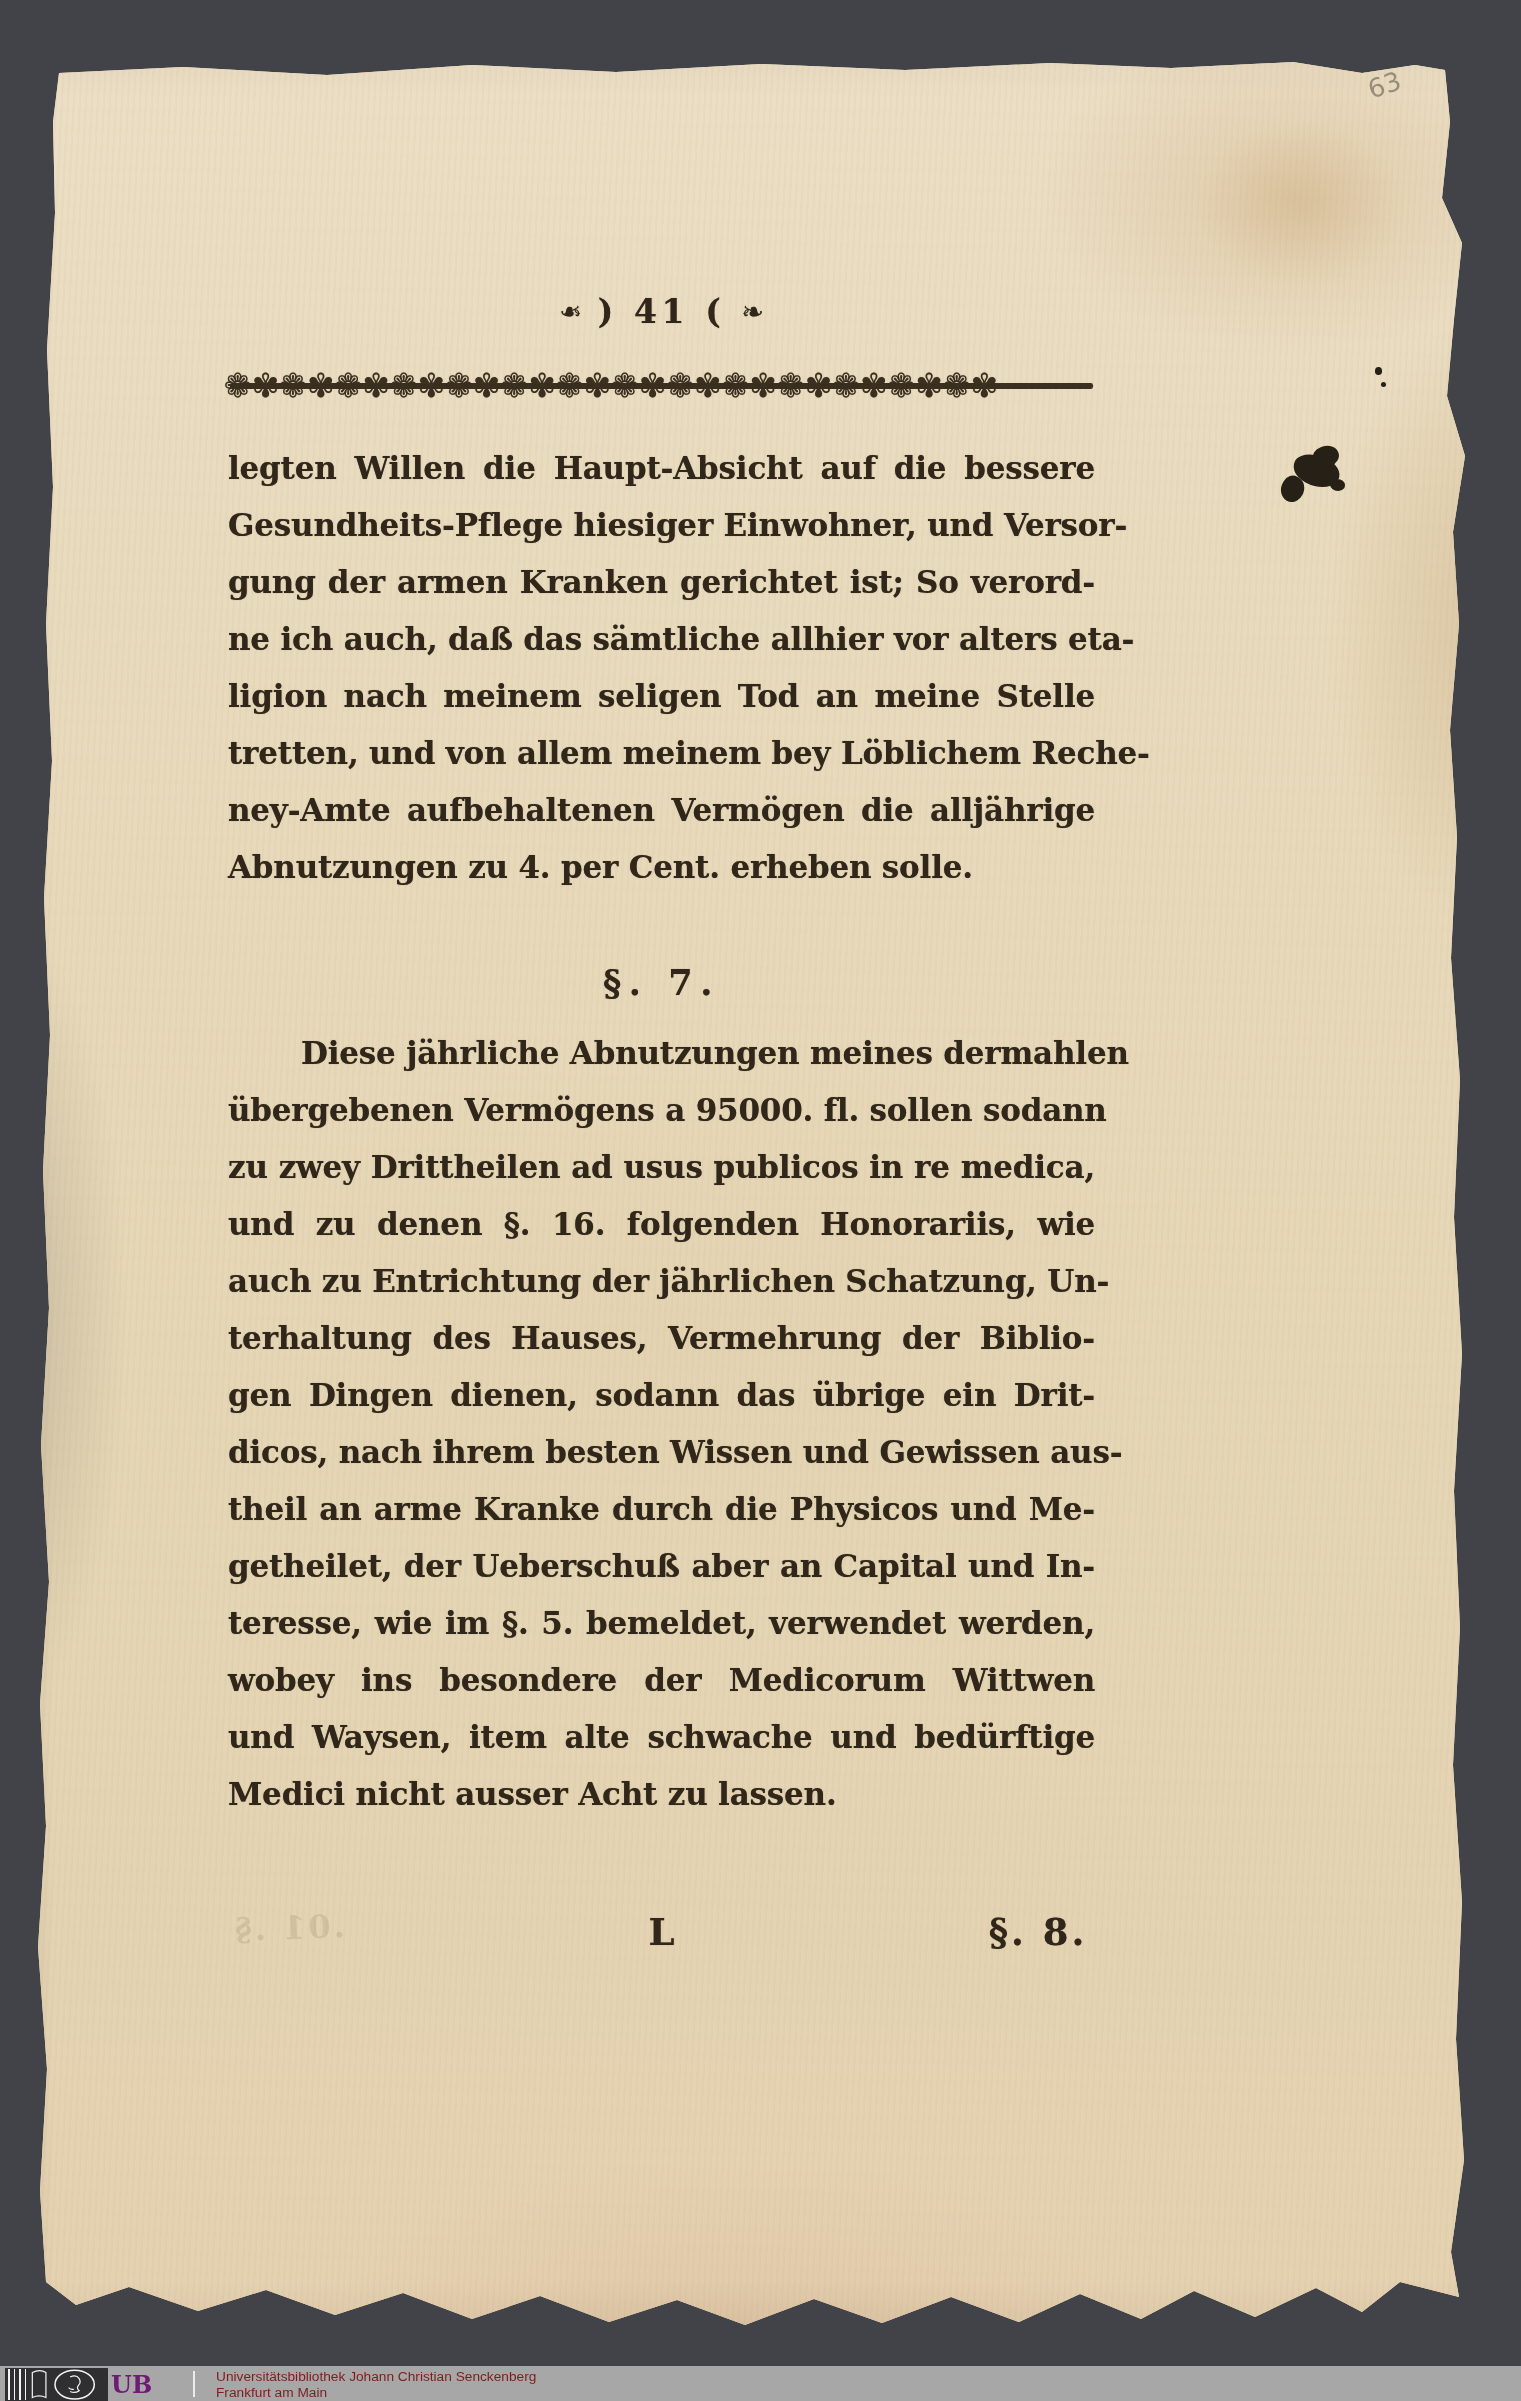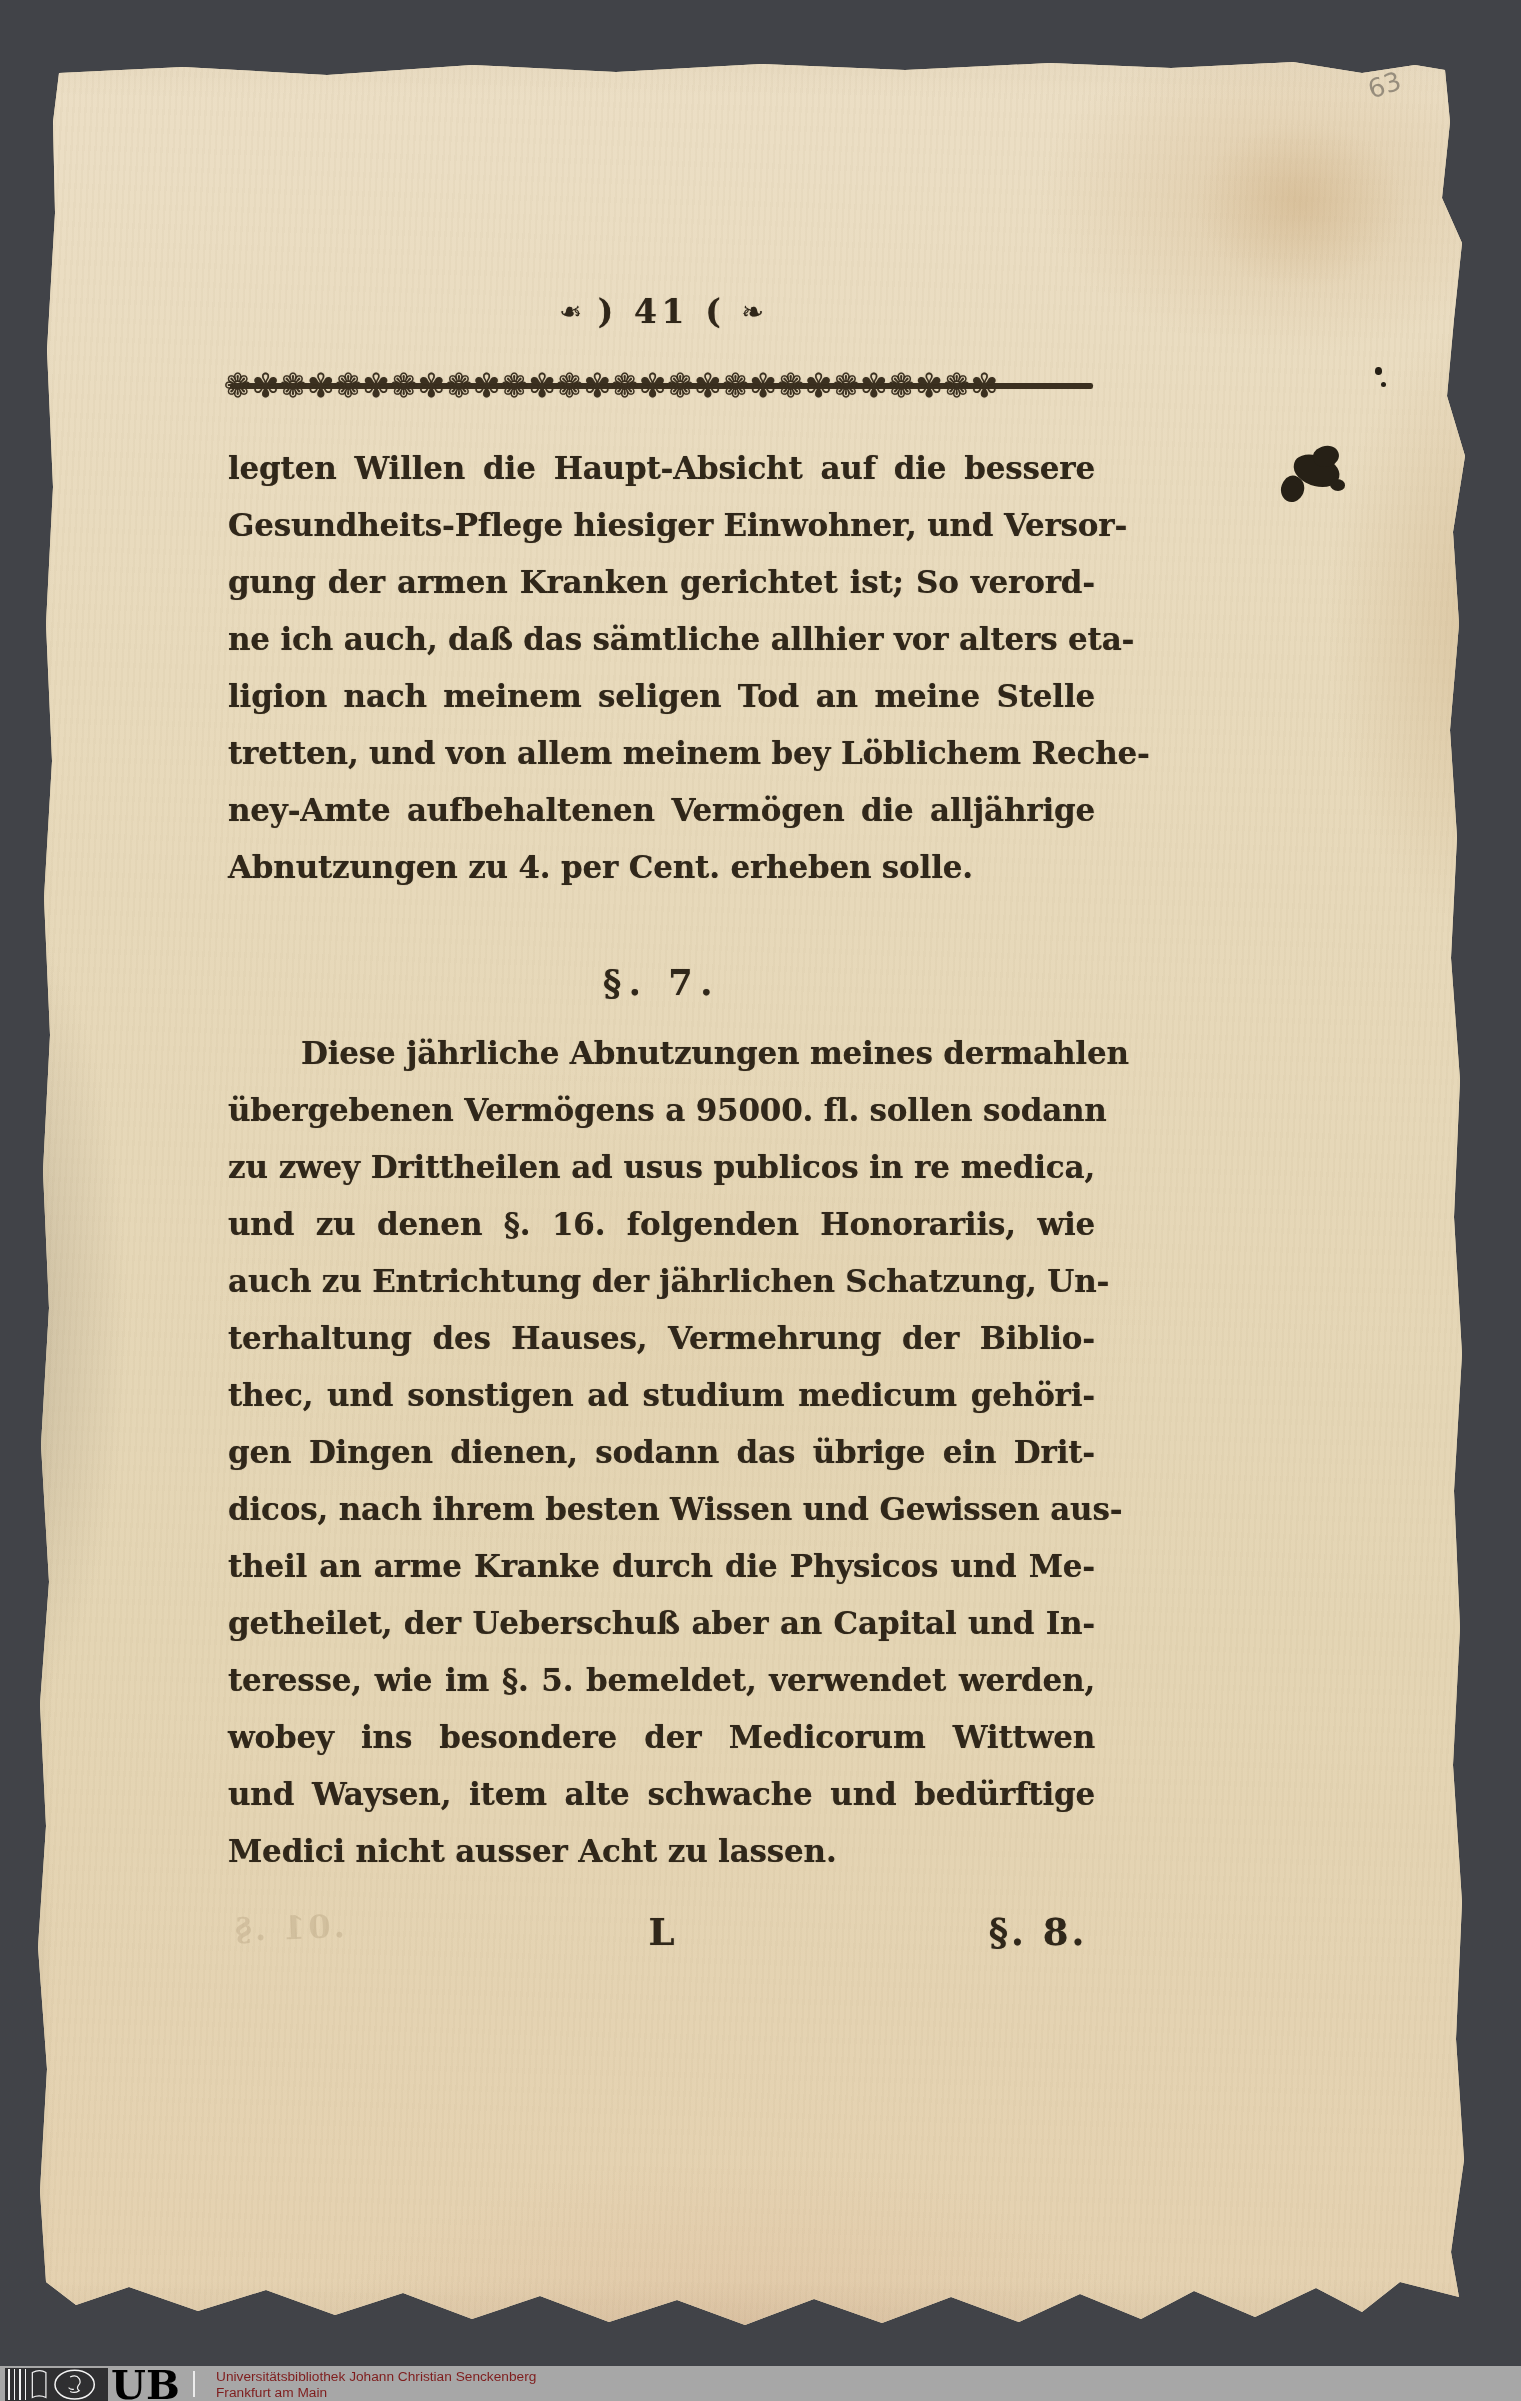--- a/index.html
+++ b/index.html
@@ -86,21 +86,21 @@
   #dot2{left:1381px;top:382px;width:5.3px;height:5.3px;}
   #stain1{position:absolute;left:1187px;top:114px;width:228px;height:183px;border-radius:50%;
     background:radial-gradient(ellipse at center, rgba(189,150,98,0.22), rgba(0,0,0,0) 65%);}
 
   
   #libbar{position:absolute;left:0;top:2366px;width:1521px;height:36px;background:#a7a7a7;}
   #logobox{position:absolute;left:4.6px;top:1.5px;width:103px;height:34px;background:#2f2f31;overflow:hidden;}
   #logobox .spine{position:absolute;top:1.5px;bottom:1.5px;width:1.5px;background:#f4f4f4;}
   #logobox .s1{left:3.8px;}#logobox .s2{left:9px;}#logobox .s3{left:14.5px;}#logobox .s4{left:20px;}
   #ubtext{position:absolute;left:111px;top:2.3px;width:79px;height:33px;line-height:33px;
-    font-family:"DejaVu Serif",serif;font-weight:bold;font-size:40px;color:#000000;}
+    font-family:"DejaVu Serif",serif;font-weight:bold;font-size:24px;color:#701a75;}
   #libsep{position:absolute;left:193px;top:5.3px;width:1.5px;height:26px;background:#ececec;}
   #libtext{position:absolute;left:216px;top:3px;font-family:"Liberation Sans",sans-serif;
     color:#7f1d1d;font-size:13.7px;line-height:16px;}
 </style>
 </head>
 <body>
 
 <div id="screen">
 
   <div id="paper">
@@ -132,21 +132,20 @@
 
     <div id="sect7" class="ink">§. 7.</div>
 
     <div id="para2" class="textblock">
       <div class="line ink indent">Diese jährliche Abnutzungen meines dermahlen</div>
       <div class="line ink">übergebenen Vermögens a 95000. fl. sollen sodann</div>
       <div class="line ink">zu zwey Drittheilen ad usus publicos in re medica,</div>
       <div class="line ink">und zu denen §. 16. folgenden Honorariis, wie</div>
       <div class="line ink">auch zu Entrichtung der jährlichen Schatzung, Un-</div>
       <div class="line ink">terhaltung des Hauses, Vermehrung der Biblio-</div>
-      <div class="line ink">thec, und sonstigen ad studium medicum gehöri-</div>
       <div class="line ink">gen Dingen dienen, sodann das übrige ein Drit-</div>
       <div class="line ink">dicos, nach ihrem besten Wissen und Gewissen aus-</div>
       <div class="line ink">theil an arme Kranke durch die Physicos und Me-</div>
       <div class="line ink">getheilet, der Ueberschuß aber an Capital und In-</div>
       <div class="line ink">teresse, wie im §. 5. bemeldet, verwendet werden,</div>
       <div class="line ink">wobey ins besondere der Medicorum Wittwen</div>
       <div class="line ink">und Waysen, item alte schwache und bedürftige</div>
       <div class="line ink last">Medici nicht ausser Acht zu lassen.</div>
     </div>
 

